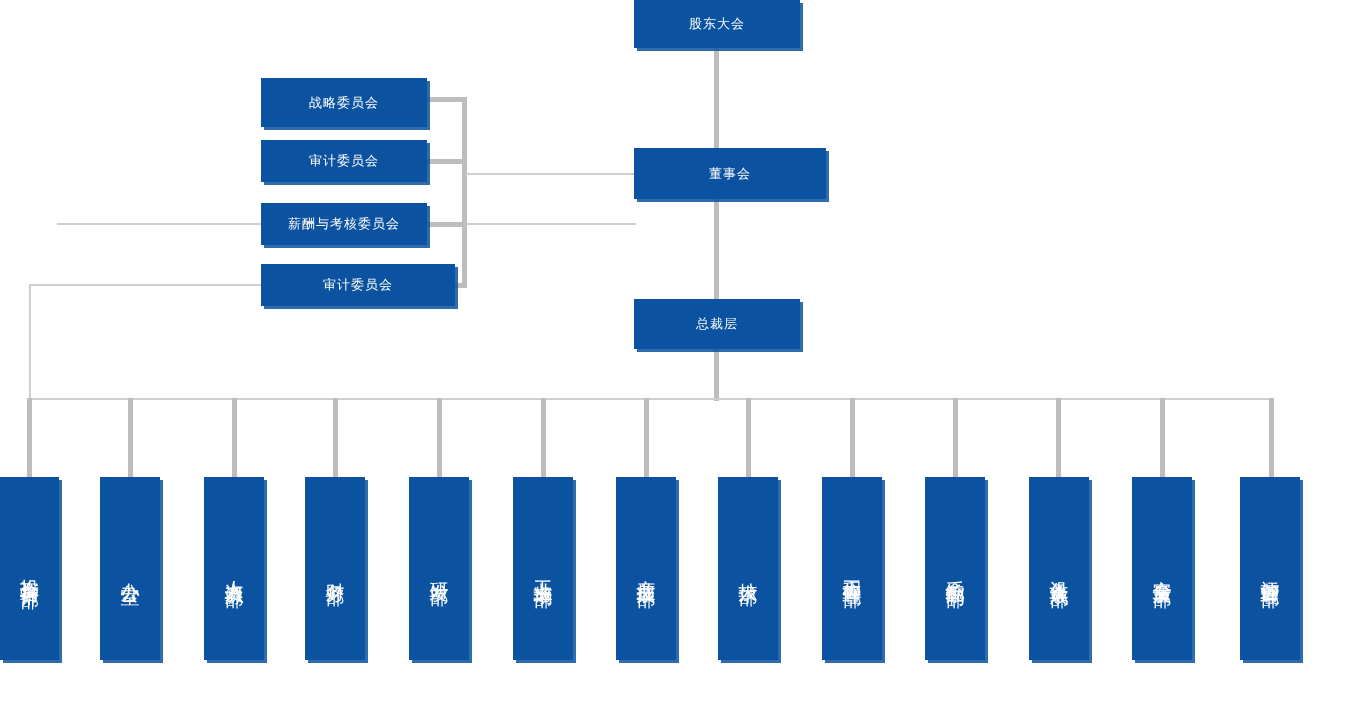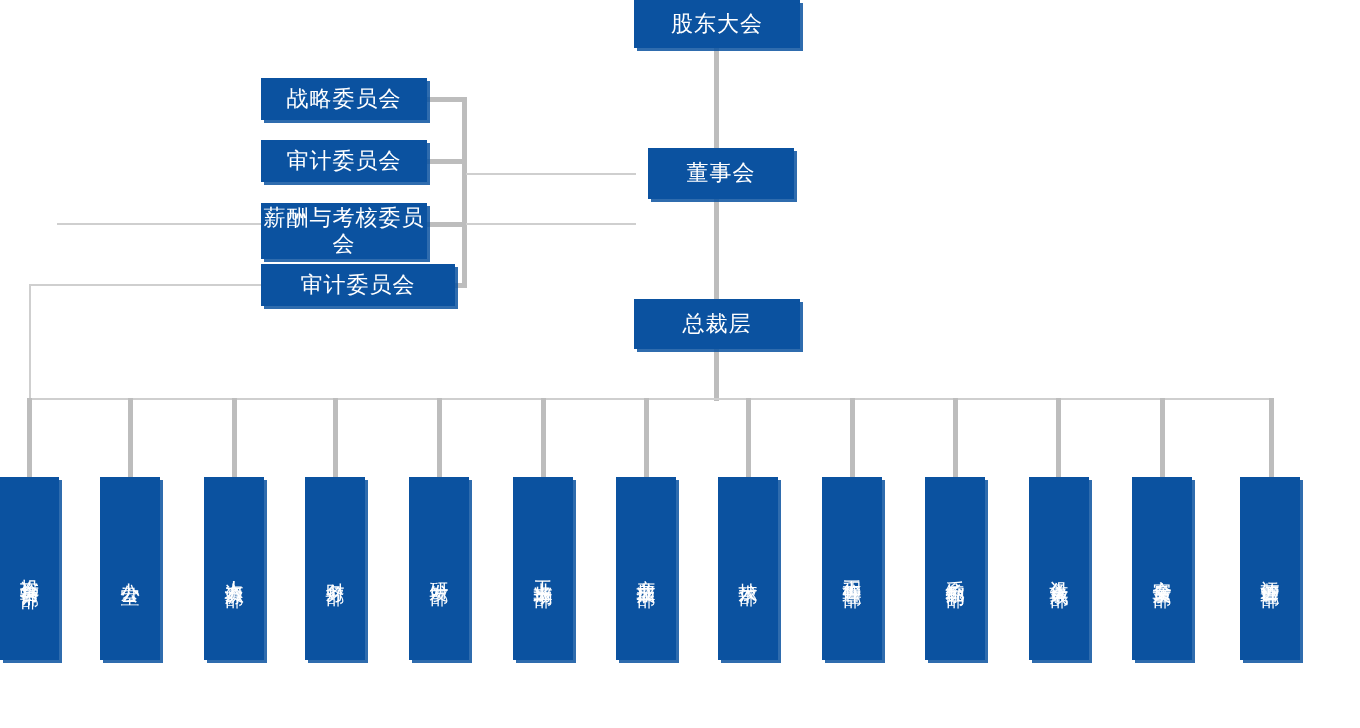--- a/index.html
+++ b/index.html
@@ -26,21 +26,21 @@
     color: #ffffff;
     box-sizing: border-box;
     display: flex;
     align-items: center;
     justify-content: center;
     text-align: center;
     letter-spacing: 1px;
     box-shadow: 3px 3px 0 rgba(11, 82, 160, 0.85);
   }
   .node.h {
-    font-size: 22px;
+    font-size: 13px;
     line-height: 1.2;
   }
   .node.v {
     font-size: 19px;
     line-height: 1.25;
     writing-mode: vertical-rl;
     text-orientation: upright;
     letter-spacing: 2px;
     padding-top: 2px;
   }
@@ -99,37 +99,37 @@
   <div class="conn thick" style="left:850px; top:398px; width:5px; height:80px;"></div>
   <div class="conn thick" style="left:953px; top:398px; width:5px; height:80px;"></div>
   <div class="conn thick" style="left:1056px; top:398px; width:5px; height:80px;"></div>
   <div class="conn thick" style="left:1160px; top:398px; width:5px; height:80px;"></div>
   <div class="conn thick" style="left:1269px; top:398px; width:5px; height:80px;"></div>
 
   <div class="node h" style="left:634px; top:0px; width:166px; height:48px;">
     <span class="label">股东大会</span>
   </div>
 
-  <div class="node h" style="left:634px; top:148px; width:146px; height:51px;margin-left:14px;">
+  <div class="node h" style="left:634px; top:148px; width:192px; height:51px;">
     <span class="label">董事会</span>
   </div>
 
   <div class="node h" style="left:634px; top:299px; width:166px; height:50px;">
     <span class="label">总裁层</span>
   </div>
 
-  <div class="node h" style="left:261px; top:78px; width:166px; height:42px;">
+  <div class="node h" style="left:261px; top:78px; width:166px; height:49px;">
     <span class="label">战略委员会</span>
   </div>
 
   <div class="node h" style="left:261px; top:140px; width:166px; height:42px;">
     <span class="label">审计委员会</span>
   </div>
 
-  <div class="node h" style="left:261px; top:203px; width:166px; height:56px;">
+  <div class="node h" style="left:261px; top:203px; width:166px; height:42px;">
     <span class="label">薪酬与考核委员会</span>
   </div>
 
   <div class="node h" style="left:261px; top:264px; width:194px; height:42px;">
     <span class="label">审计委员会</span>
   </div>
 
   <div class="node v" style="left:0px; top:477px; width:59px; height:183px;">
     <span class="label">投资与审计部</span>
   </div>

